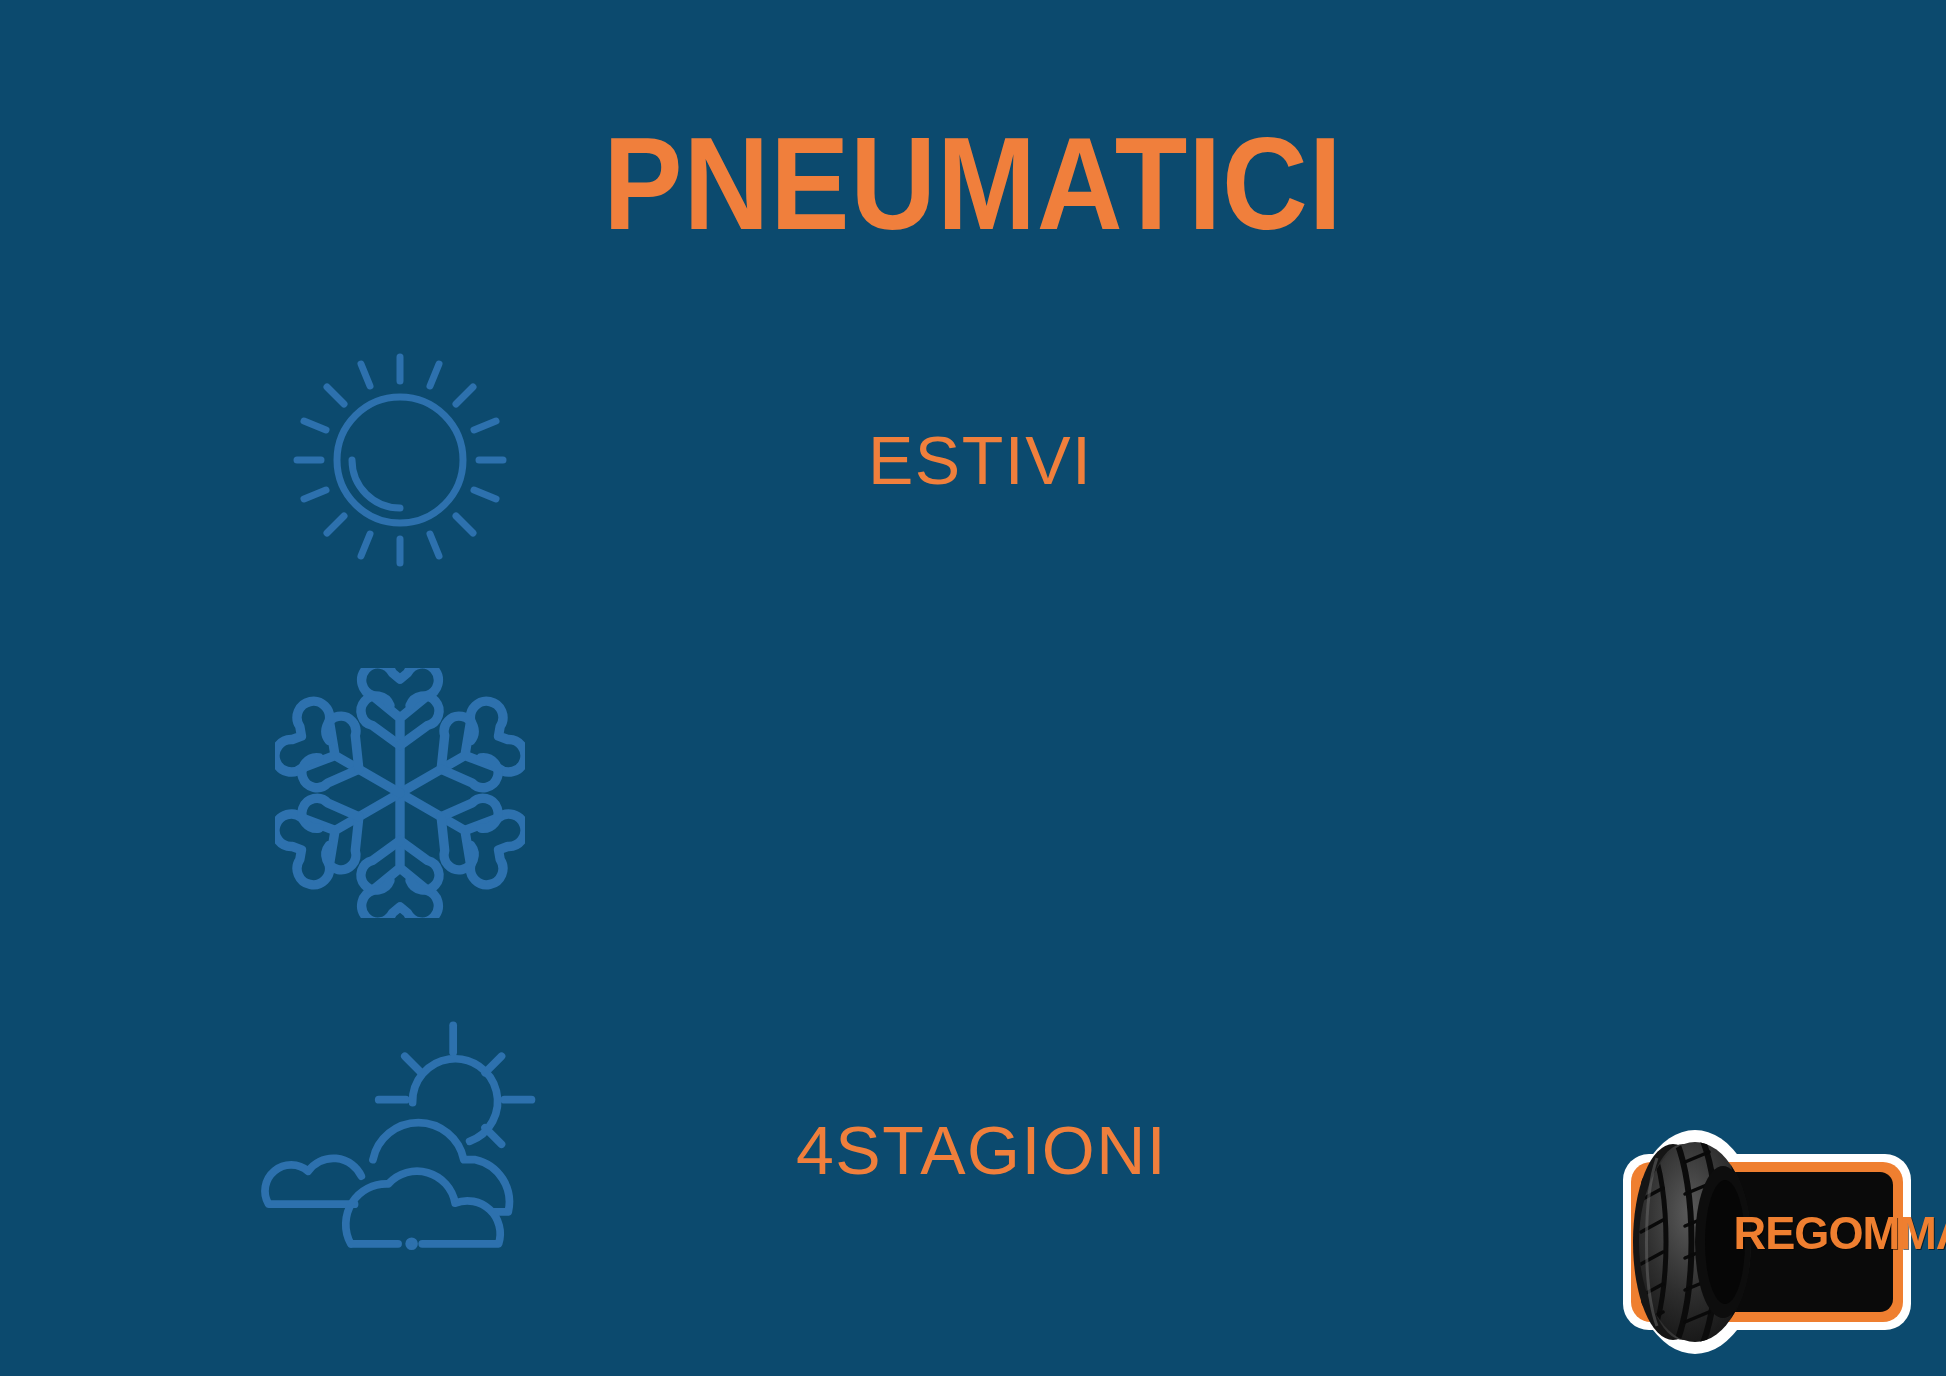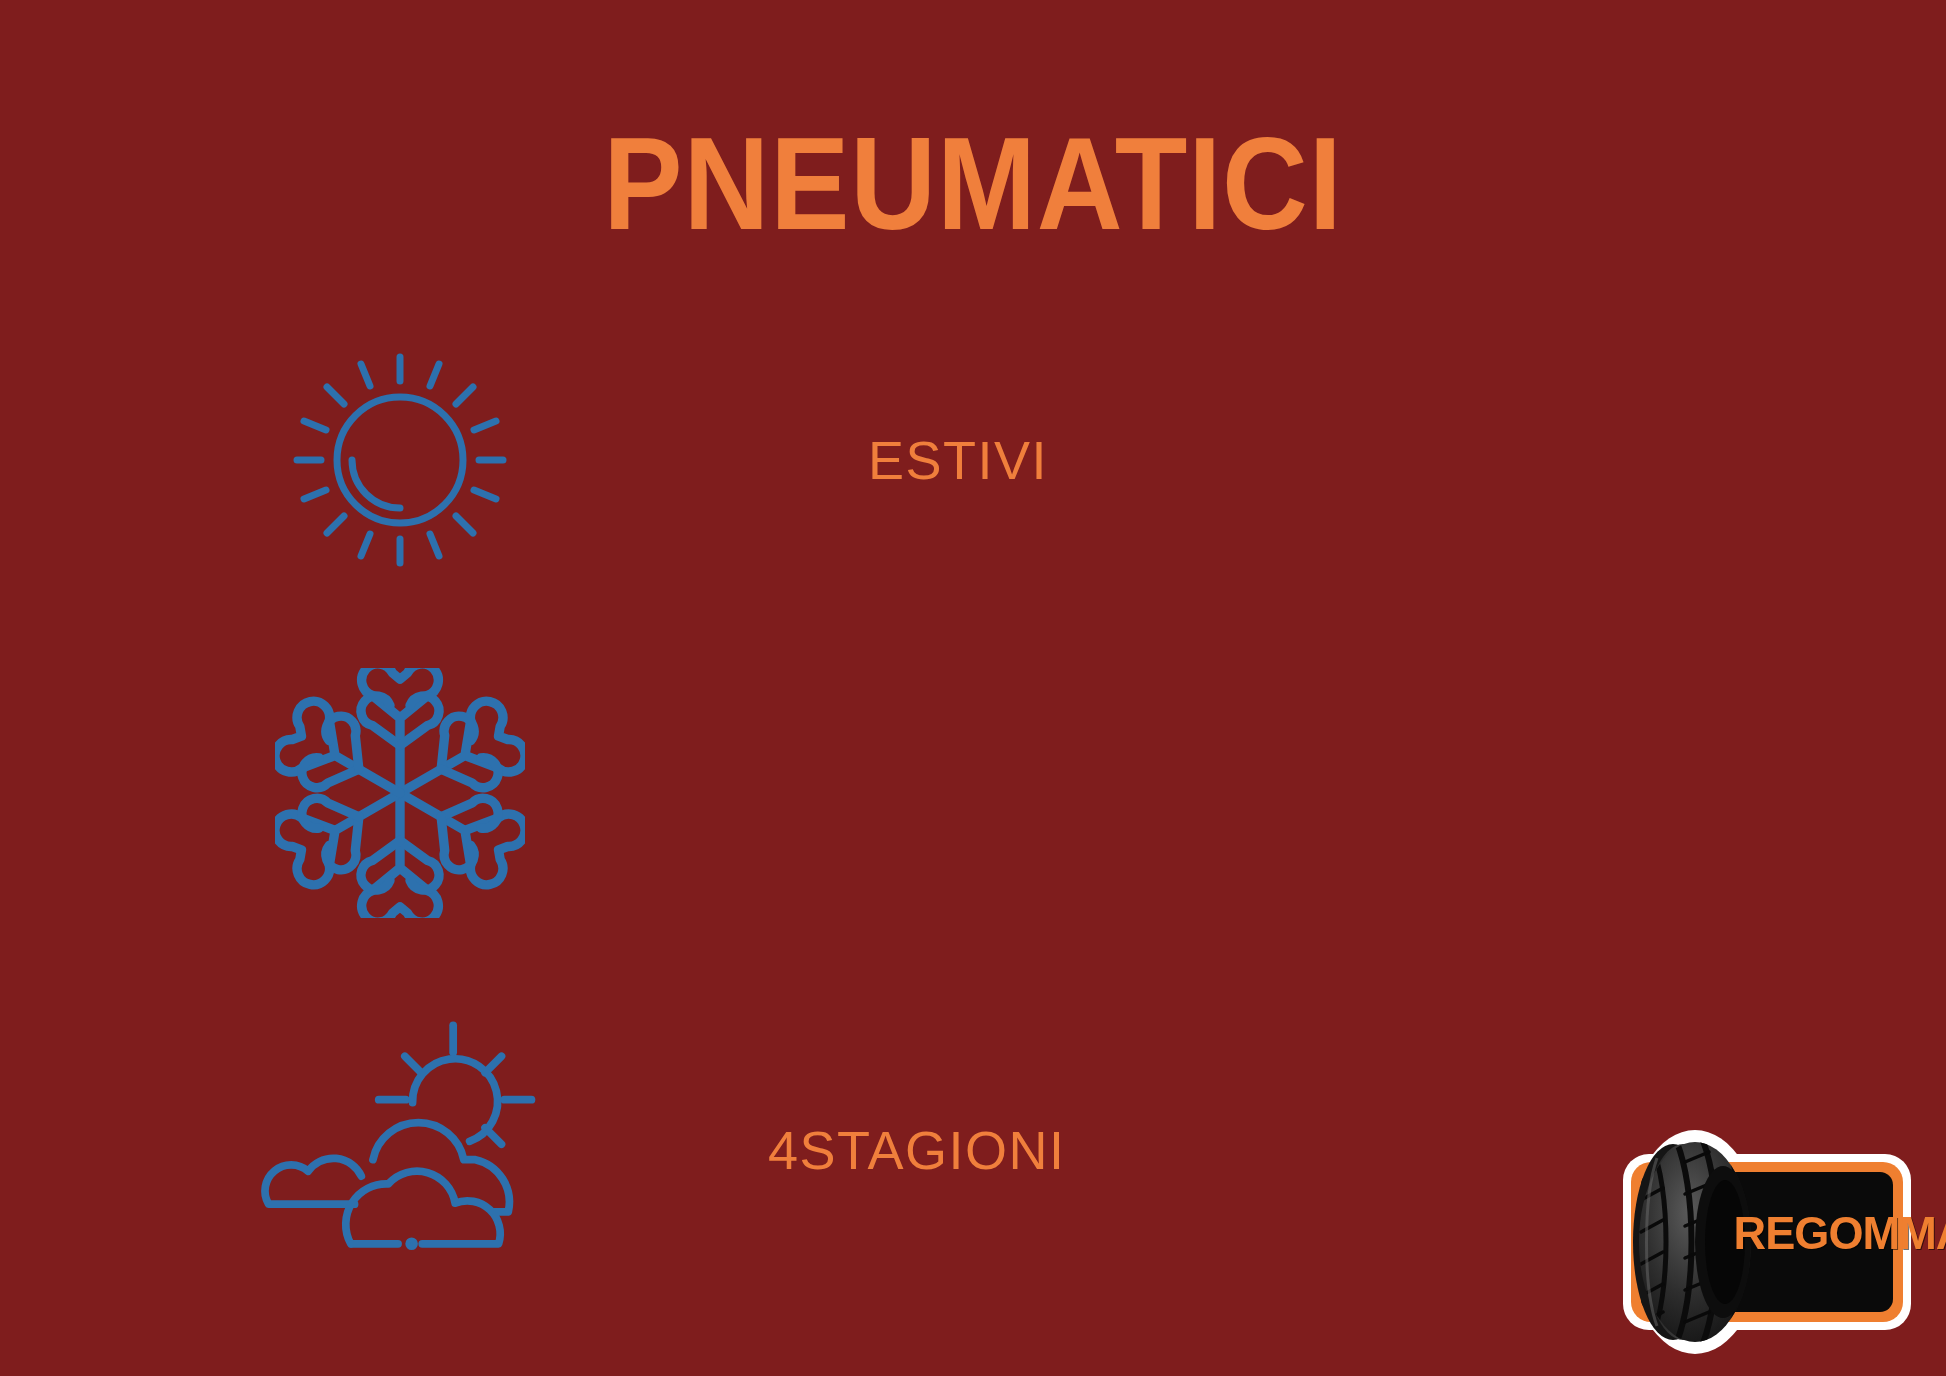--- a/index.html
+++ b/index.html
@@ -7,21 +7,21 @@
     padding: 0;
     background: #ffffff;
   }
   body {
     font-family: "Liberation Sans", sans-serif;
   }
   #page {
     position: relative;
     width: 1946px;
     height: 1376px;
-    background: #7f1d1d;
+    background: #0c4a6e;
     overflow: hidden;
   }
 
   
   #title {
     position: absolute;
     left: 0;
     top: 118px;
     width: 1946px;
     text-align: center;
@@ -61,27 +61,27 @@
 
   .row-label {
     position: absolute;
     top: 0;
     height: 290px;
     display: flex;
     align-items: center;
     color: #f07f3c;
     font-family: "Liberation Sans", sans-serif;
     font-weight: 400;
-    font-size: 54px;
+    font-size: 68px;
     letter-spacing: 1.5px;
     white-space: nowrap;
   }
   #label-estivi    { left: 868px; }
   #label-invernali { left: 788px; }
-  #label-stagioni  { left: 768px; }
+  #label-stagioni  { left: 796px; }
 
   
   #logo {
     position: absolute;
     left: 1617px;
     top: 1128px;
     width: 300px;
     height: 228px;
   }
   #logo svg { display: block; }

